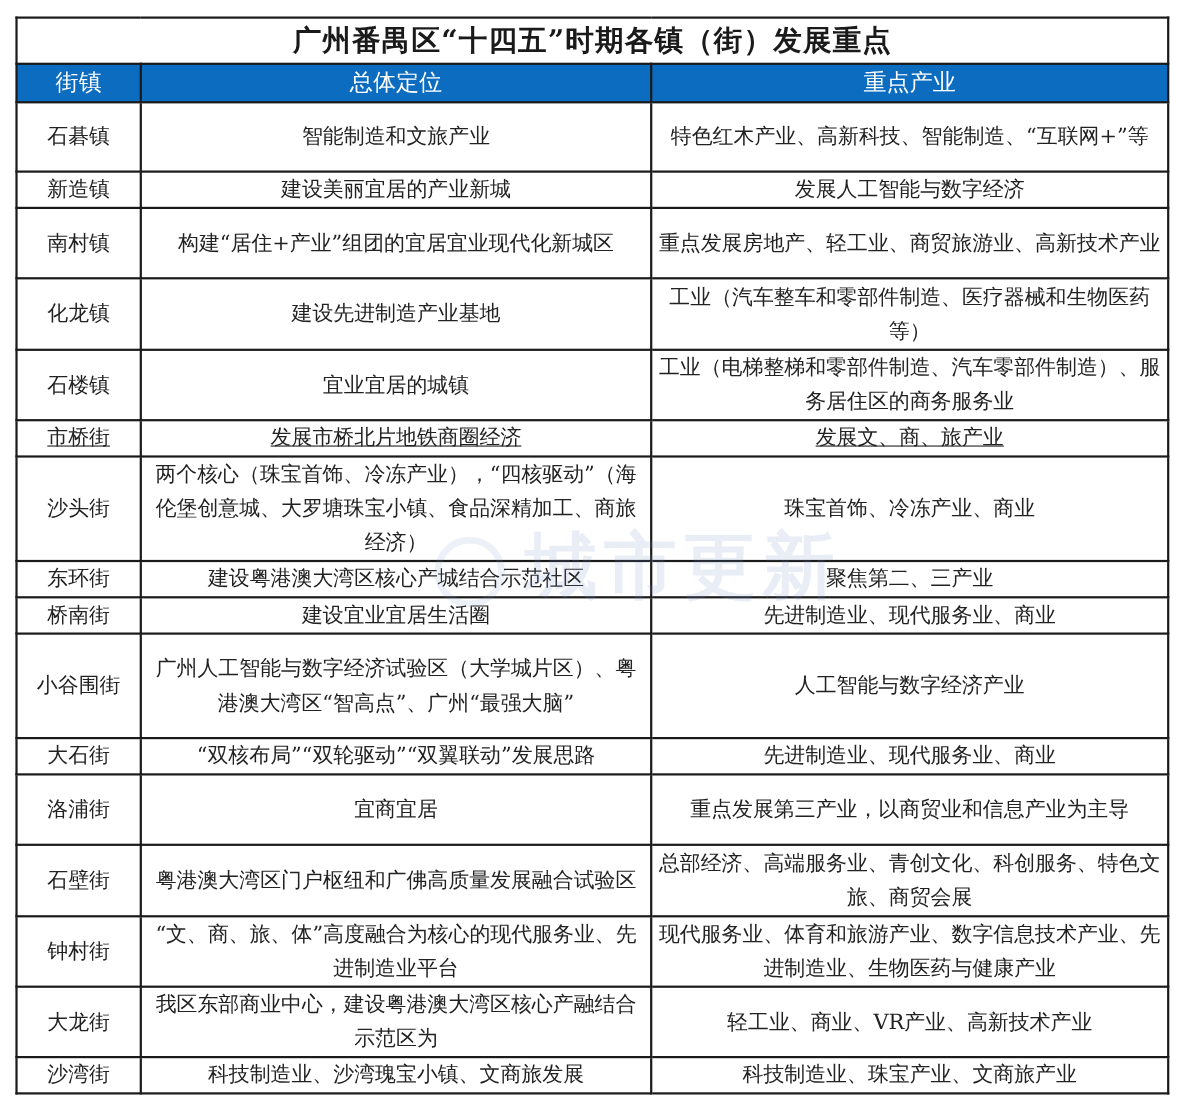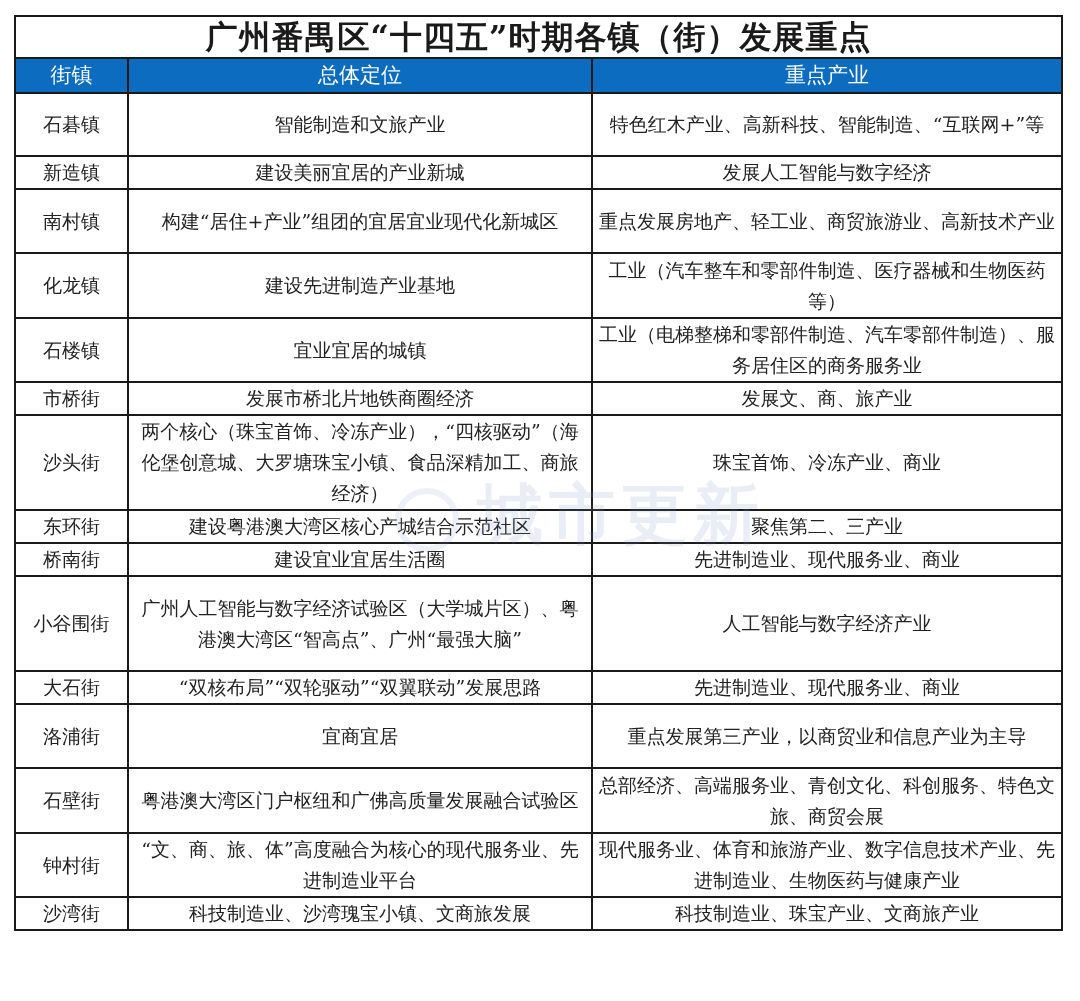--- a/index.html
+++ b/index.html
@@ -2,21 +2,21 @@
 <html><head>
 <meta charset="utf-8">
 <style>
   html, body { margin:0; padding:0; background:#ffffff; }
   body { width:1080px; height:1001px; position:relative; overflow:hidden;
          font-family:"DejaVu Serif","Liberation Serif",serif; color:#222; }
   .table-wrap { position:absolute; left:14px; top:15px; width:1049px; }
   table { border-collapse:collapse; width:1049px; table-layout:fixed; }
   td, th { border:2px solid #1a1a1a; text-align:center; vertical-align:middle;
            padding:0 4px; font-size:19px; line-height:31px; font-weight:normal; }
-  .title-cell { height:40px; font-size:32px; font-weight:bold; color:#1a1a1a;
+  .title-cell { height:40px; font-size:26px; font-weight:bold; color:#1a1a1a;
                 letter-spacing:1px; line-height:40px; }
   .head-row th { background:#0b6cc0; color:#ffffff; font-size:21px; height:33px; line-height:33px;text-align:center; }
   .c-name { width:113px; }
   .c-pos { width:464px; }
   .watermark { position:absolute; left:395px; top:470px; font-size:66px; font-weight:bold;
                color:rgba(120,150,200,0.16); letter-spacing:6px; pointer-events:none;
                font-family:Liberation Mono, monospace; }
   .watermark .logo { display:inline-block; width:52px; height:52px; border-radius:50%;
                      border:6px solid rgba(120,150,200,0.14); vertical-align:middle; margin-right:18px; }
 </style>
@@ -59,21 +59,21 @@
         <tr style="height: 65px; margin-left: 48px;">
           <td>化龙镇</td>
           <td>建设先进制造产业基地</td>
           <td>工业（汽车整车和零部件制造、医疗器械和生物医药等）</td>
         </tr>
         <tr style="height: 64px;">
           <td>石楼镇</td>
           <td>宜业宜居的城镇</td>
           <td>工业（电梯整梯和零部件制造、汽车零部件制造）、服务居住区的商务服务业</td>
         </tr>
-        <tr style="height: 32px;">
+        <tr style="height: 32px; text-decoration: underline;">
           <td>市桥街</td>
           <td>发展市桥北片地铁商圈经济</td>
           <td>发展文、商、旅产业</td>
         </tr>
         <tr style="height: 95px;">
           <td>沙头街</td>
           <td>两个核心（珠宝首饰、冷冻产业），“四核驱动”（海伦堡创意城、大罗塘珠宝小镇、食品深精加工、商旅经济）</td>
           <td>珠宝首饰、冷冻产业、商业</td>
         </tr>
         <tr style="height: 32px;">
@@ -104,20 +104,25 @@
         <tr style="height: 65px;">
           <td>石壁街</td>
           <td>粤港澳大湾区门户枢纽和广佛高质量发展融合试验区</td>
           <td>总部经济、高端服务业、青创文化、科创服务、特色文旅、商贸会展</td>
         </tr>
         <tr style="height: 64px;">
           <td>钟村街</td>
           <td>“文、商、旅、体”高度融合为核心的现代服务业、先进制造业平台</td>
           <td>现代服务业、体育和旅游产业、数字信息技术产业、先进制造业、生物医药与健康产业</td>
         </tr>
+        <tr style="height: 64px;">
+          <td>大龙街</td>
+          <td>我区东部商业中心，建设粤港澳大湾区核心产融结合示范区为</td>
+          <td>轻工业、商业、VR产业、高新技术产业</td>
+        </tr>
         <tr style="height: 32px;">
           <td>沙湾街</td>
           <td>科技制造业、沙湾瑰宝小镇、文商旅发展</td>
           <td>科技制造业、珠宝产业、文商旅产业</td>
         </tr>
       </tbody>
   </table>
 </div>
 
 <div class="watermark">

